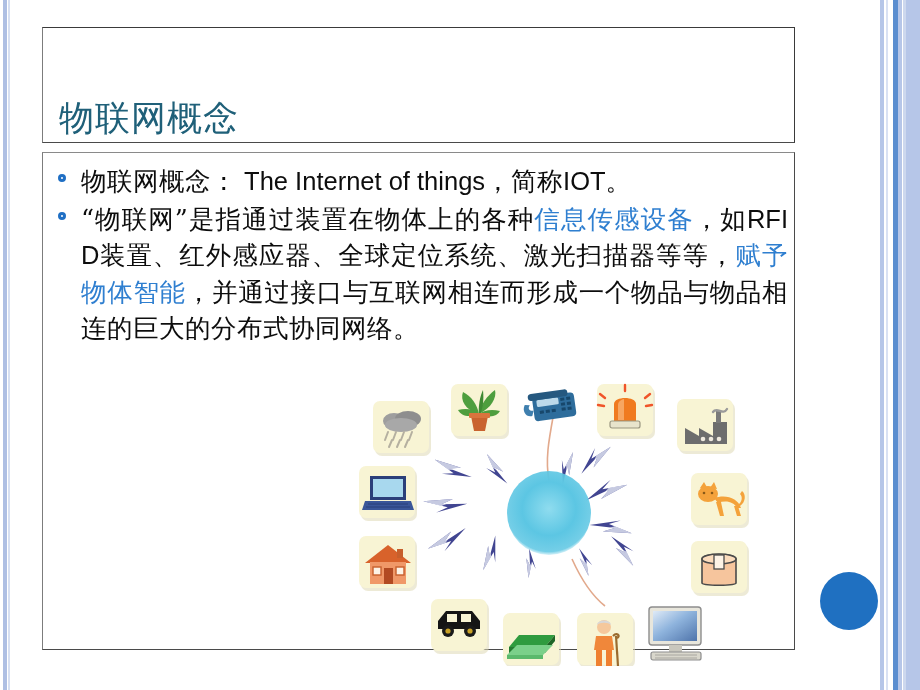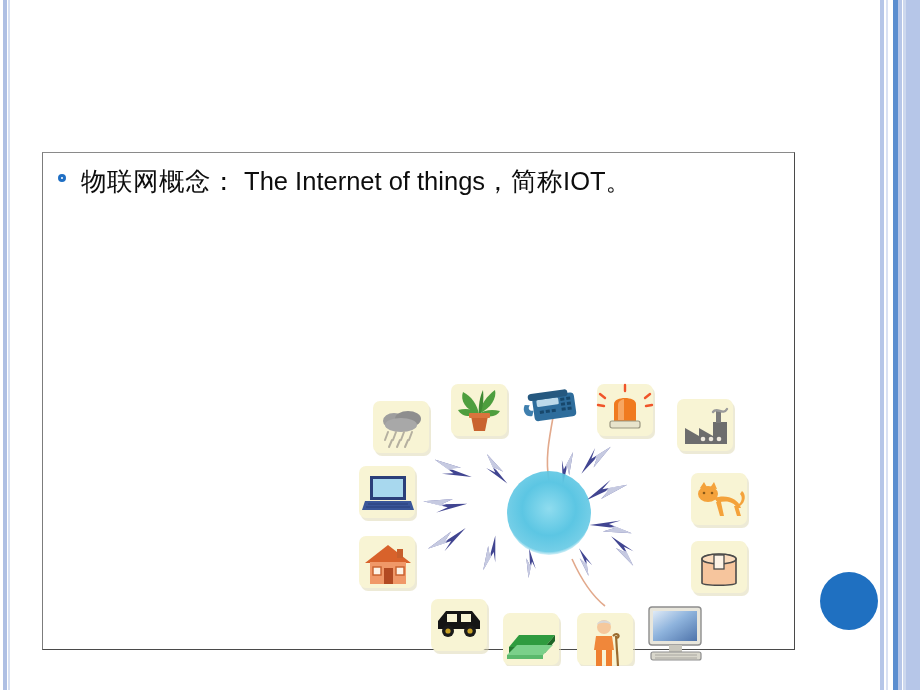--- a/index.html
+++ b/index.html
@@ -143,30 +143,37 @@
   <div class="stripe stripe-left-2"></div>
   <div class="stripe stripe-right-1"></div>
   <div class="stripe stripe-right-2"></div>
   <div class="stripe stripe-right-3"></div>
   <div class="stripe stripe-right-4"></div>
   <div class="stripe stripe-right-5"></div>
   <div class="stripe stripe-right-6"></div>
 
   <div class="corner-dot"></div>
 
+  <div class="title-box">
+    <div class="title-text">物联网概念</div>
+  </div>
 
   <div class="content-box">
 
     <div class="bullets">
 
       <div class="bullet-row">
         <span class="bullet-mark"></span>
         <div class="bullet-text" id="bullet-0"><span>物联网概念：</span><span class="lat"> The Internet of things</span><span>，简称</span><span class="lat">IOT</span><span>。</span></div>
       </div>
 
+      <div class="bullet-row">
+        <span class="bullet-mark"></span>
+        <div class="bullet-text" id="bullet-1"><span>“物联网”是指通过装置在物体上的各种</span><span class="hl">信息传感设备</span><span>，如</span><span class="lat">RFID</span><span>装置、红外感应器、全球定位系统、激光扫描器等等，</span><span class="hl">赋予物体智能</span><span>，并通过接口与互联网相连而形成一个物品与物品相连的巨大的分布式协同网络。</span></div>
+      </div>
 
     </div>
 
     <div class="diagram">
       <svg width="420" height="285" viewBox="0 0 420 285" xmlns="http://www.w3.org/2000/svg">
         <defs>
           <radialGradient id="hubGrad" cx="50%" cy="45%" r="58%">
             <stop offset="0%" stop-color="#8fdcef"></stop>
             <stop offset="55%" stop-color="#5cc6e3"></stop>
             <stop offset="88%" stop-color="#5cc6e3" stop-opacity="0.85"></stop>

